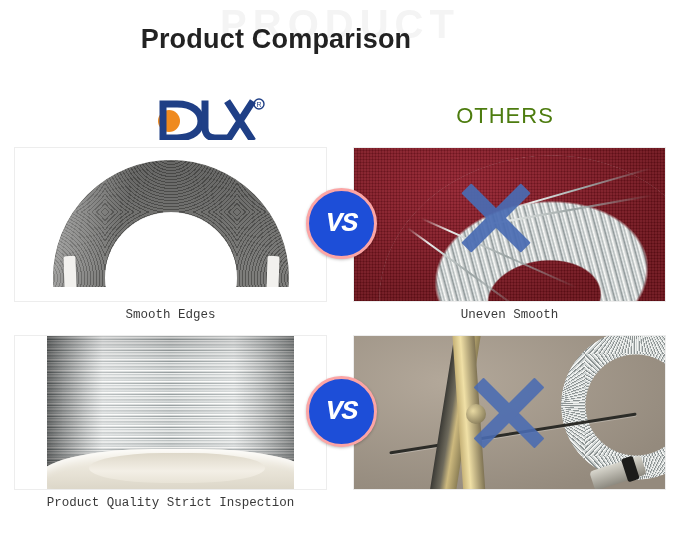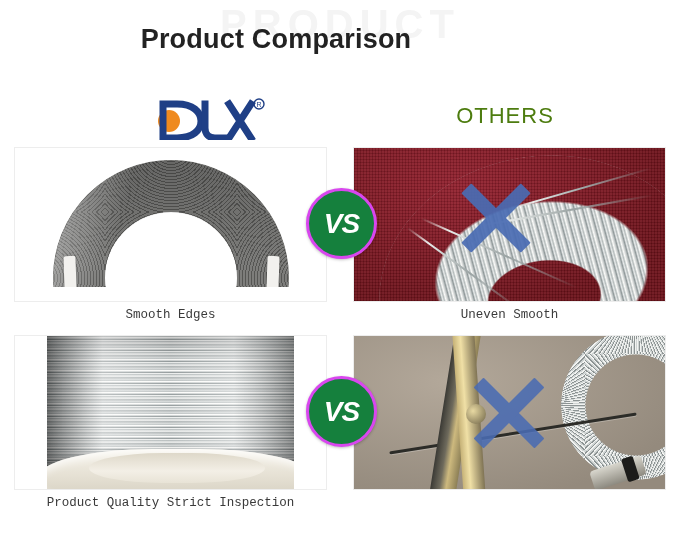--- a/index.html
+++ b/index.html
@@ -119,28 +119,29 @@
   .caption.right { left: 353px; }
 
   
   .vs-badge {
     position: absolute;
     left: 306px;
     top: 41px;
     width: 71px;
     height: 71px;
     border-radius: 50%;
-    background: #15803d;
-    border: 3px solid #d946ef;
+    background: #1d4ed8;
+    border: 3px solid #fca5a5;
     box-sizing: border-box;
     z-index: 30;
     display: flex;
     align-items: center;
     justify-content: center;
     box-shadow: 0 1px 3px rgba(0,0,0,0.25);
+    font-family: Liberation Mono, monospace;
   }
   .vs-badge .vs-text {
     color: #ffffff;
     font-size: 28px;
     font-weight: bold;
     font-style: italic;
     letter-spacing: -1px;
     line-height: 28px;
   }
 

